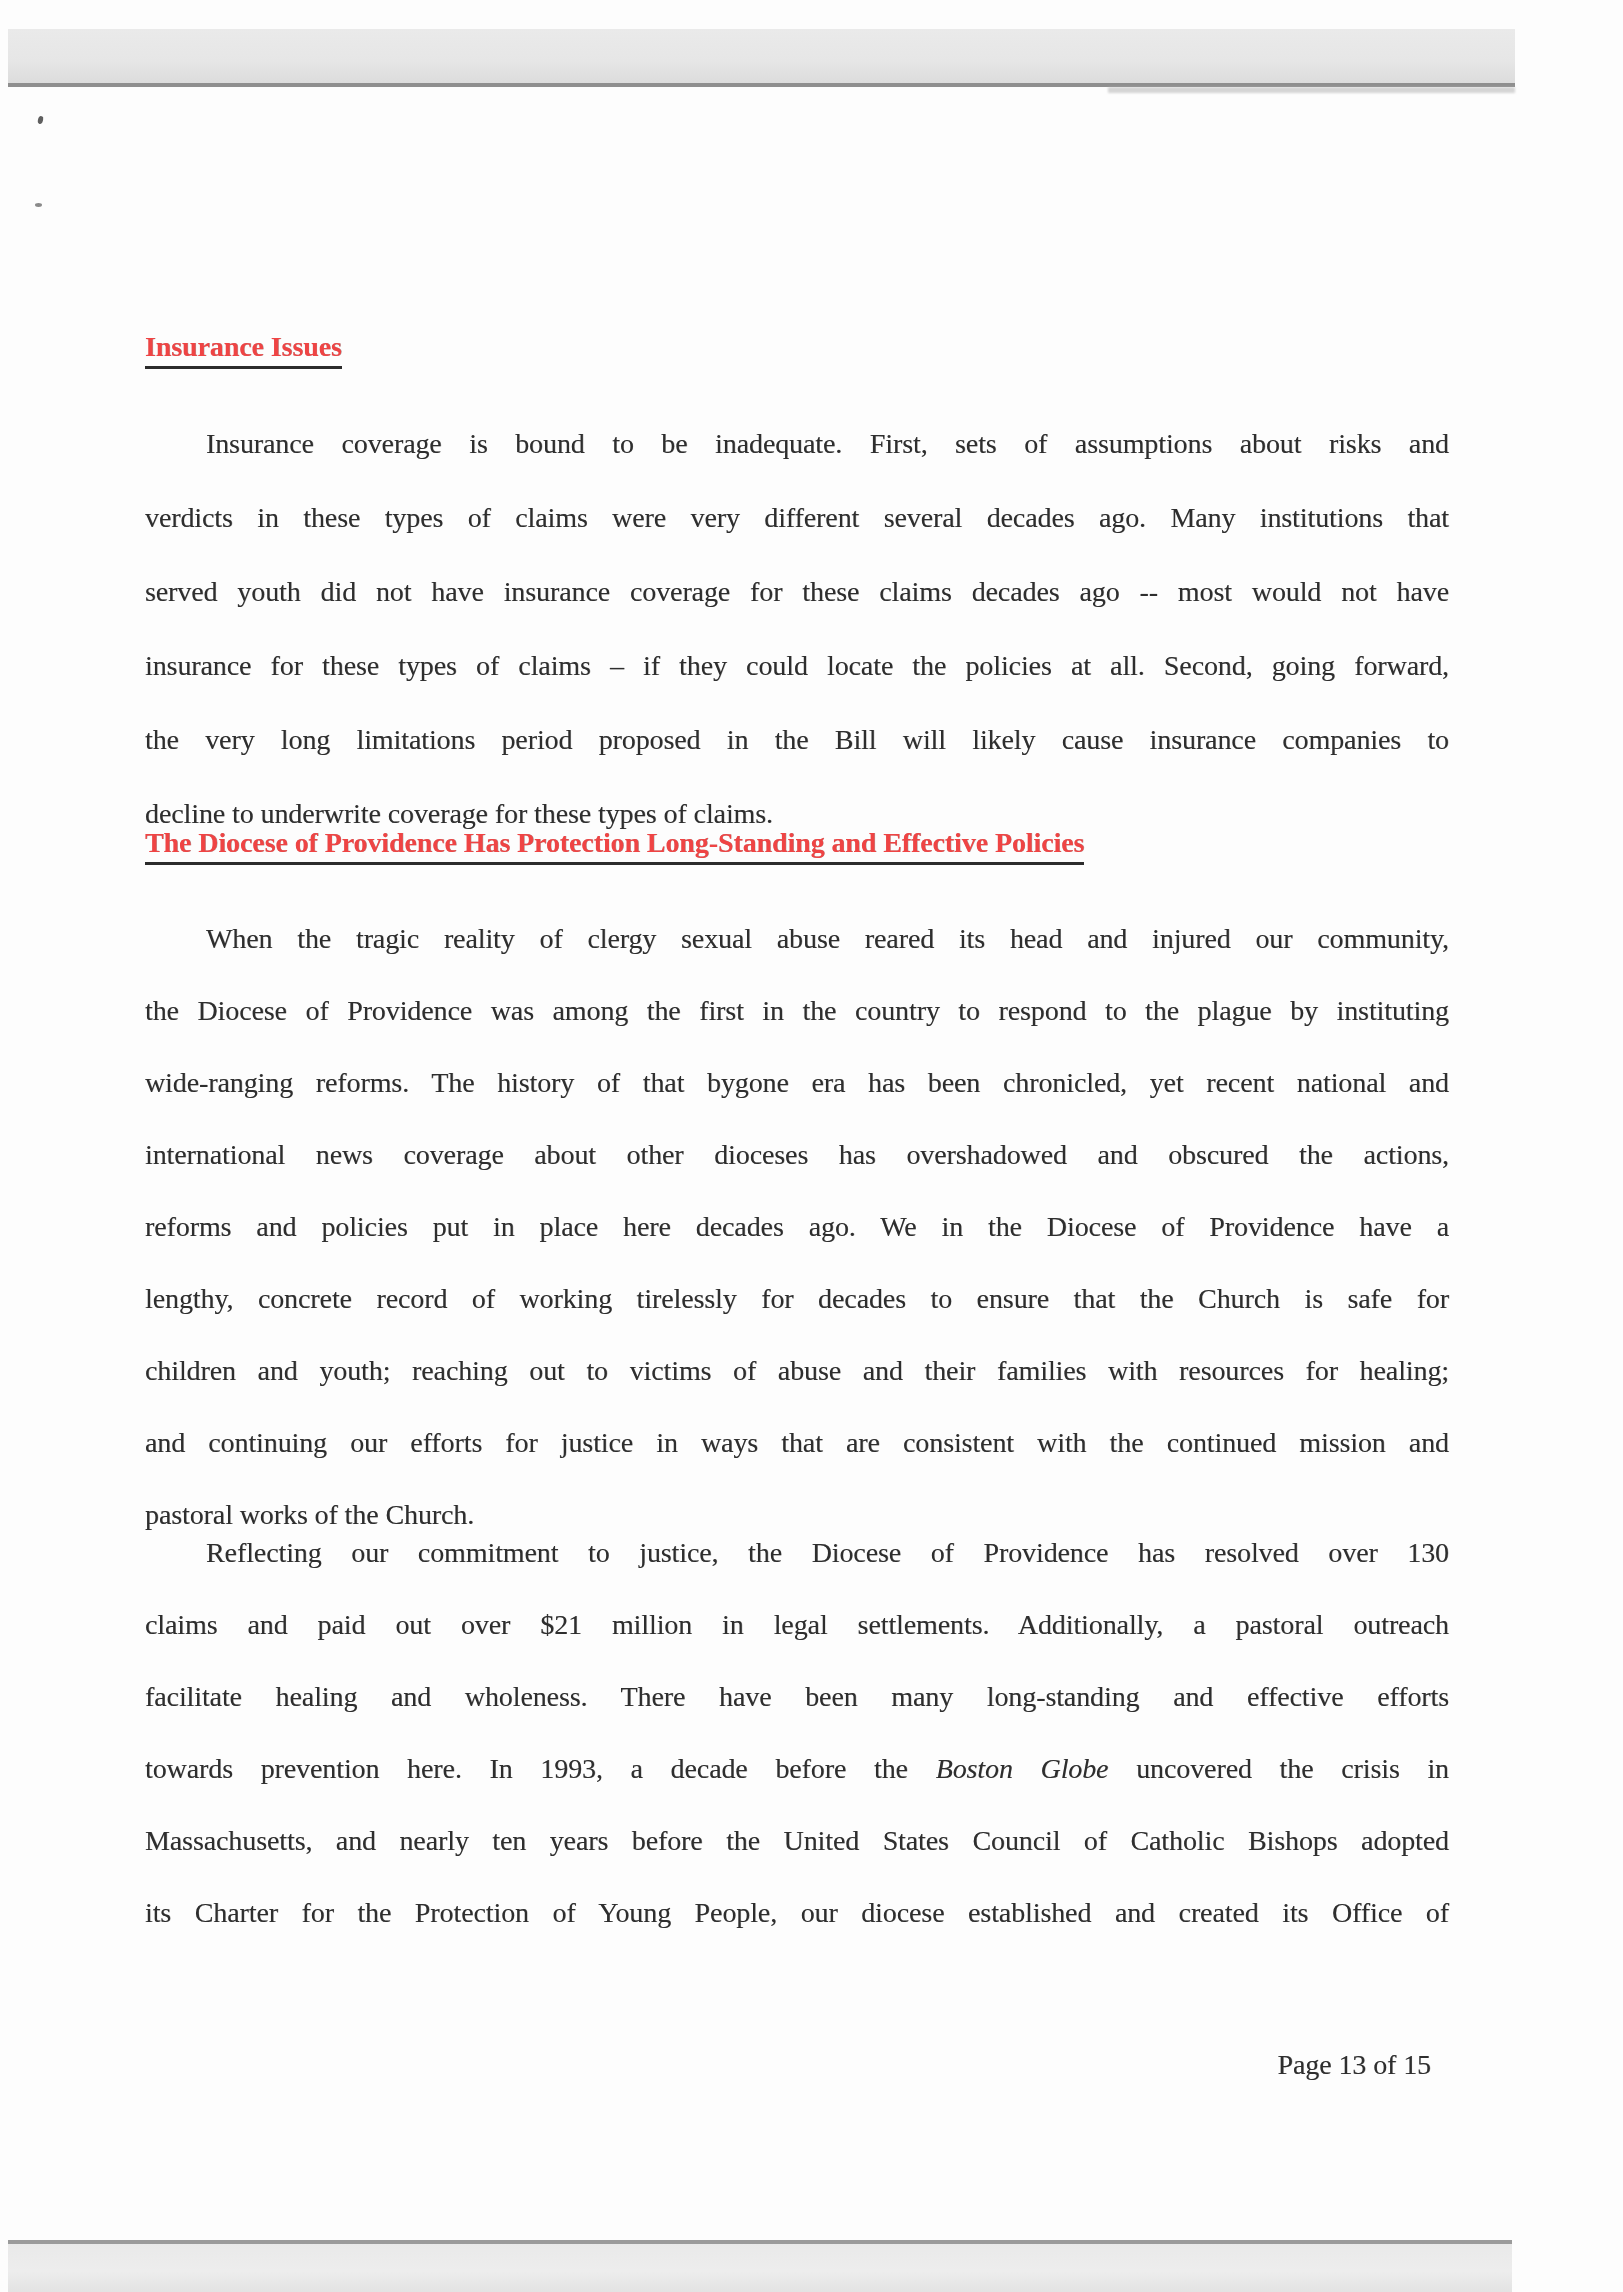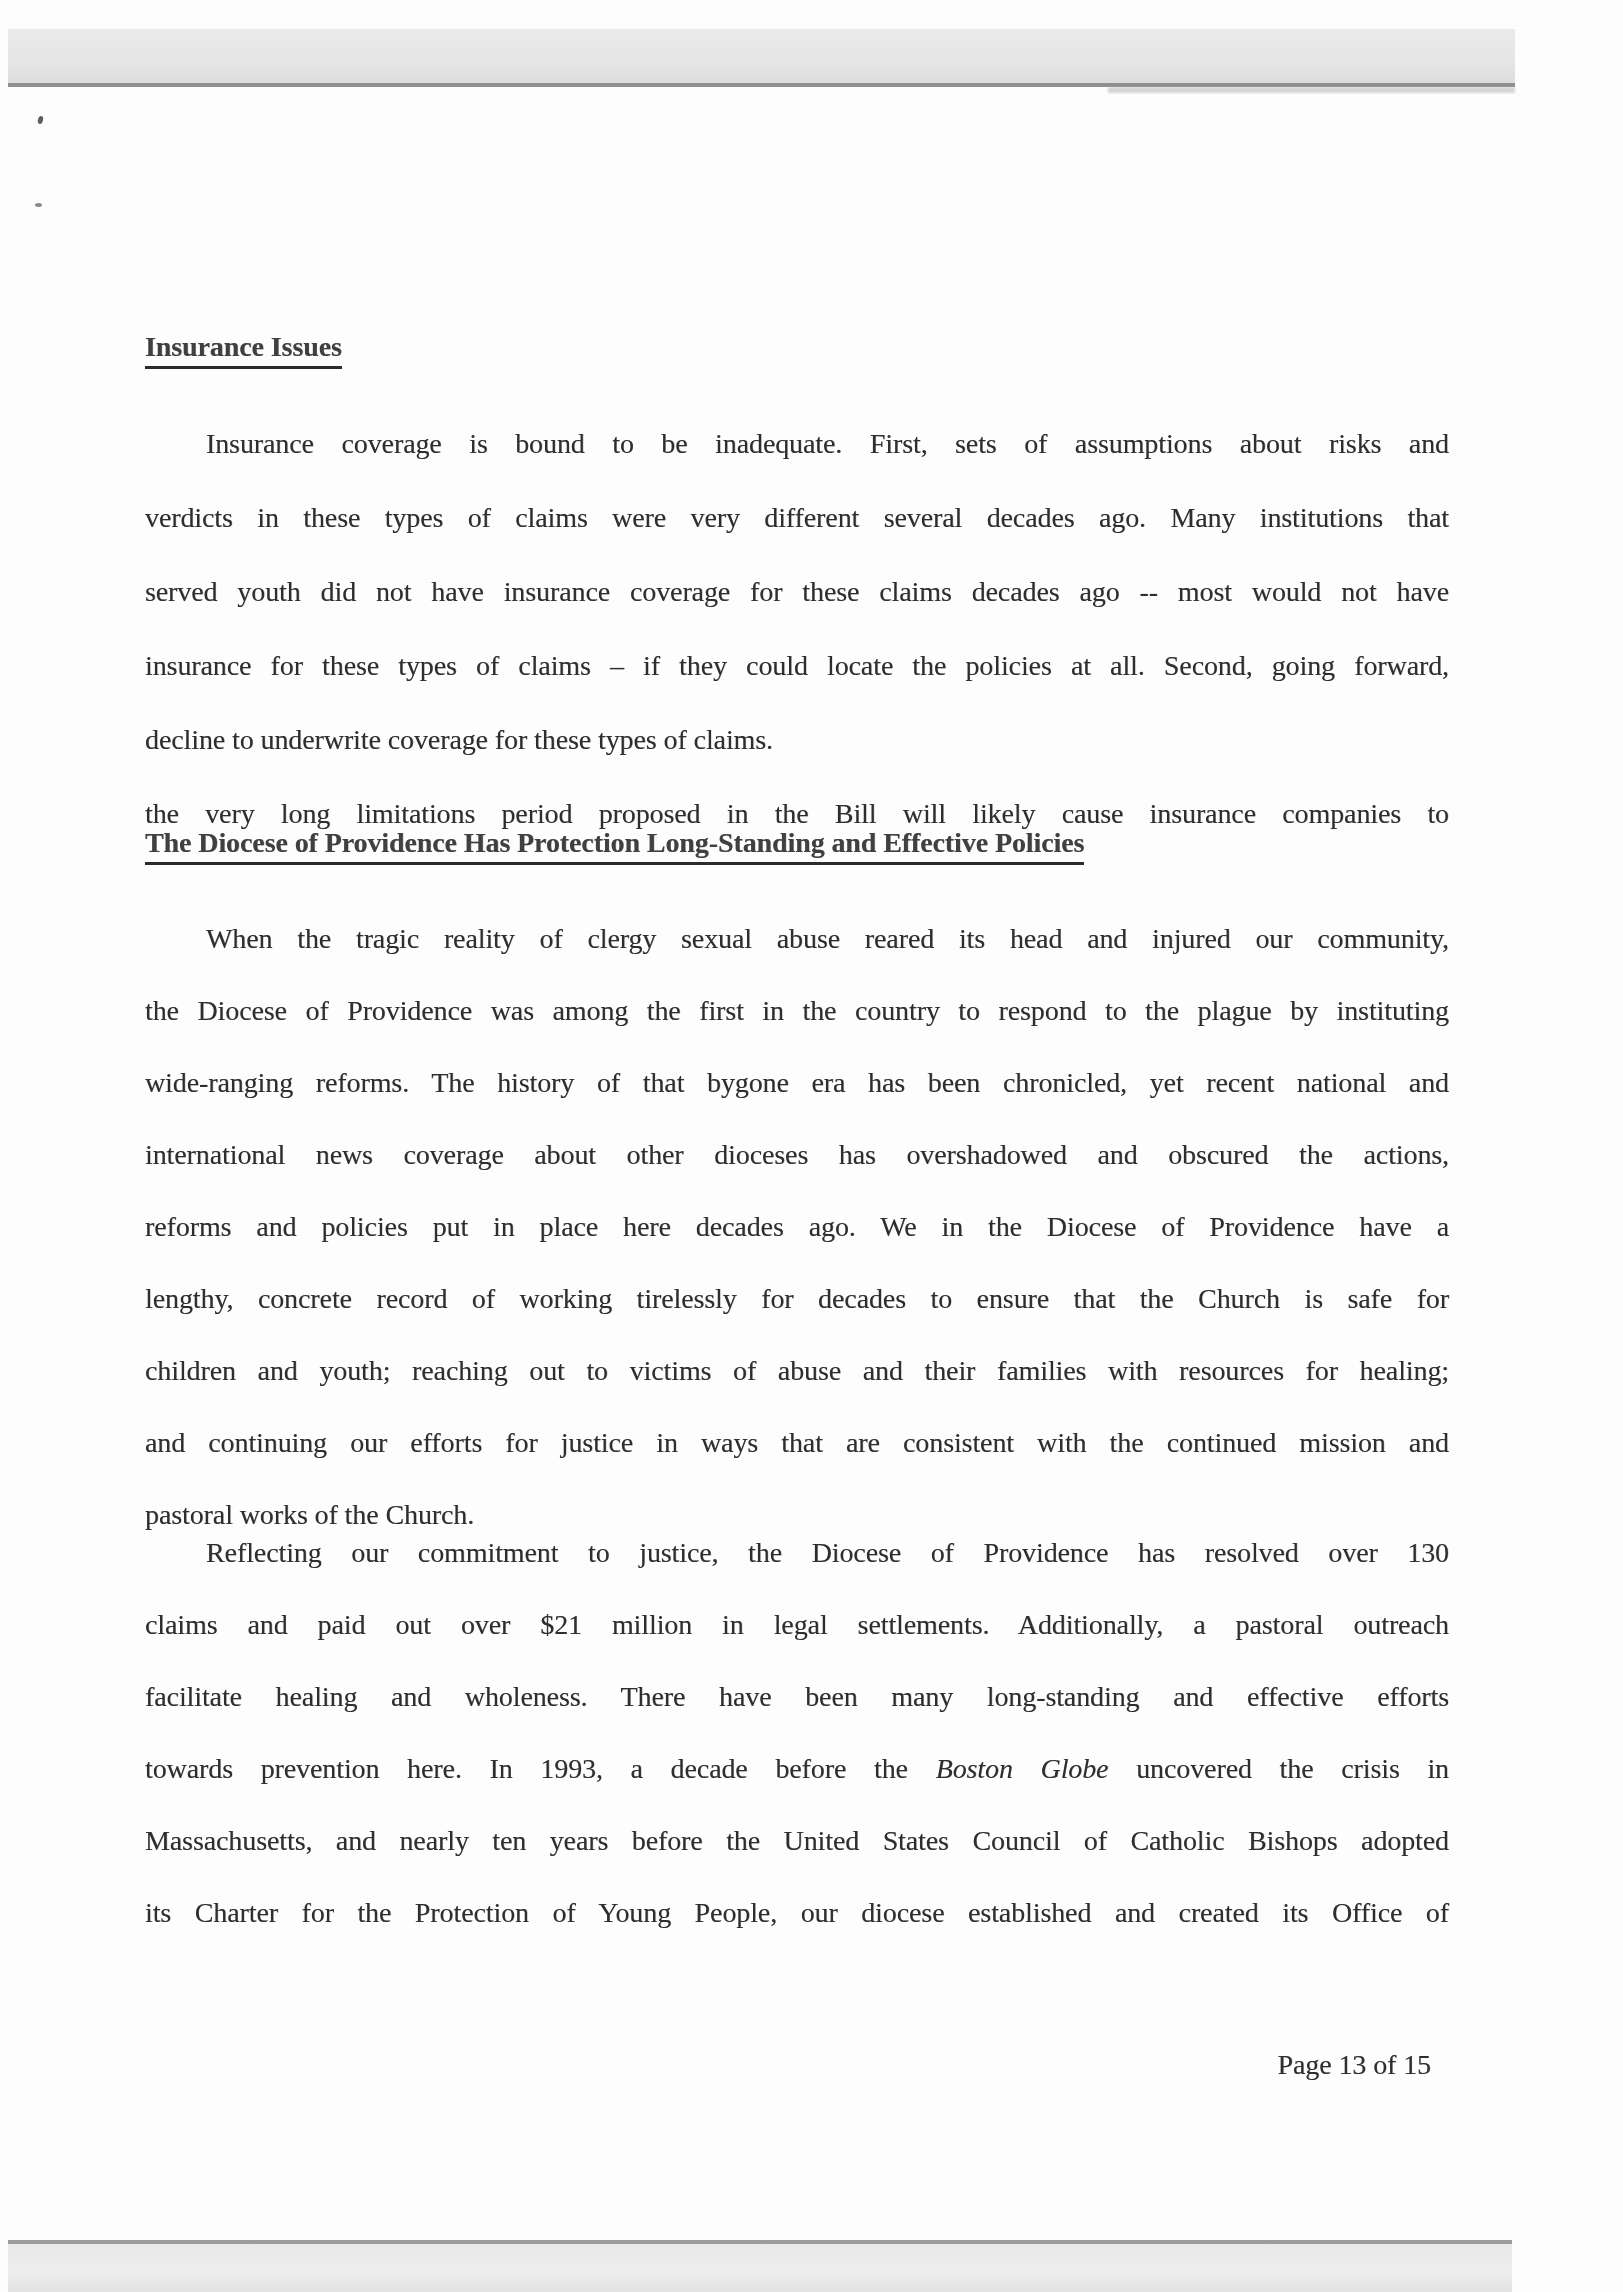--- a/index.html
+++ b/index.html
@@ -38,21 +38,21 @@
   }
   .speck2{
     position:absolute;left:35px;top:203px;width:6.9px;height:3.9px;
     background:#8a8a8a;border-radius:50%;
   }
   
   .doc-text{font-size:28px;letter-spacing:-0.1px;
     text-shadow:0.4px 0.4px 0.5px rgba(40,40,40,0.38);}
   .heading{
     position:absolute;left:145px;
-    font-weight:bold;color:#404040;
+    font-weight:bold;color:#ef4444;
   }
   .heading .underlined{
     display:inline-block;
     border-bottom:3.9px solid #2c2c2c;
     padding-bottom:2.9px;
   }
   .h1{top:331px;}
   .h2{top:827px;}
   .para{
     position:absolute;left:145px;width:1304px;
@@ -90,22 +90,22 @@
 
   <div class="heading h1 doc-text">
     <span class="underlined">Insurance Issues</span>
   </div>
 
   <div class="para p1 doc-text">
     <div class="line indent">Insurance coverage is bound to be inadequate. First, sets of assumptions about risks and</div>
     <div class="line">verdicts in these types of claims were very different several decades ago. Many institutions that</div>
     <div class="line">served youth did not have insurance coverage for these claims decades ago -- most would not have</div>
     <div class="line">insurance for these types of claims – if they could locate the policies at all. Second, going forward,</div>
+    <div class="line">the very long limitations period proposed in the Bill will likely cause insurance companies to</div>
     <div class="line para-end">decline to underwrite coverage for these types of claims.</div>
-    <div class="line">the very long limitations period proposed in the Bill will likely cause insurance companies to</div>
   </div>
 
   <div class="heading h2 doc-text">
     <span class="underlined">The Diocese of Providence Has Protection Long-Standing and Effective Policies</span>
   </div>
 
   <div class="para p2 doc-text">
     <div class="line indent">When the tragic reality of clergy sexual abuse reared its head and injured our community,</div>
     <div class="line">the Diocese of Providence was among the first in the country to respond to the plague by instituting</div>
     <div class="line">wide-ranging reforms. The history of that bygone era has been chronicled, yet recent national and</div>

